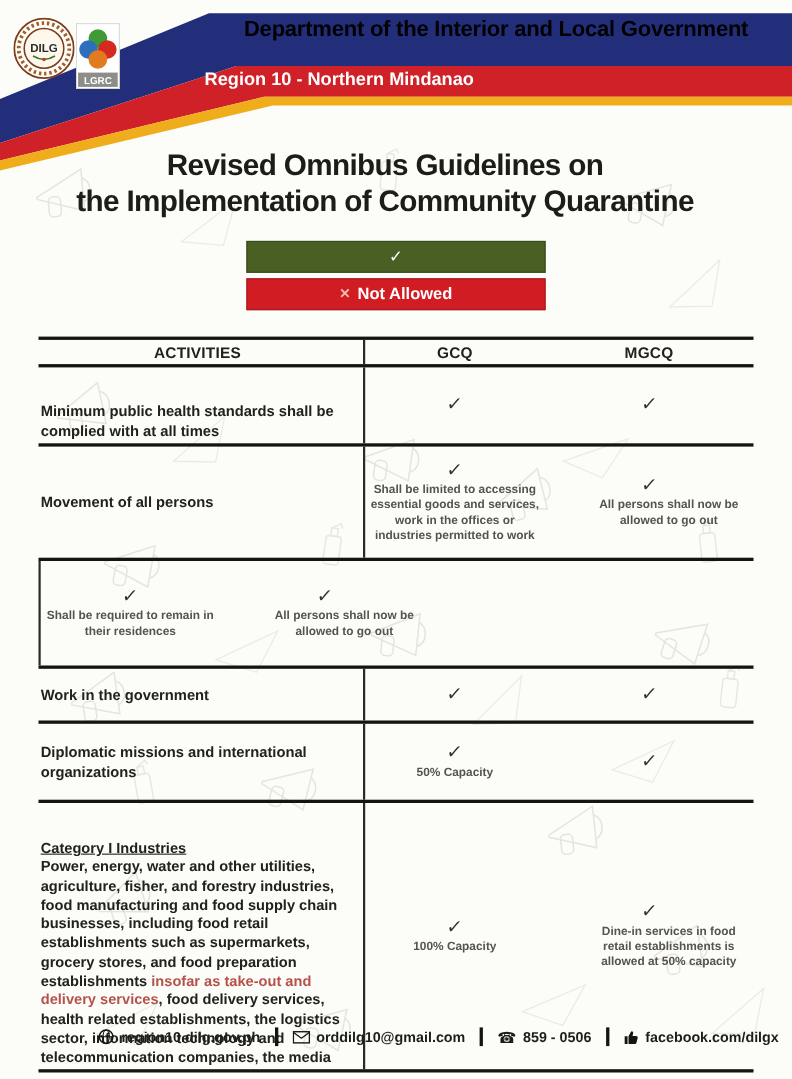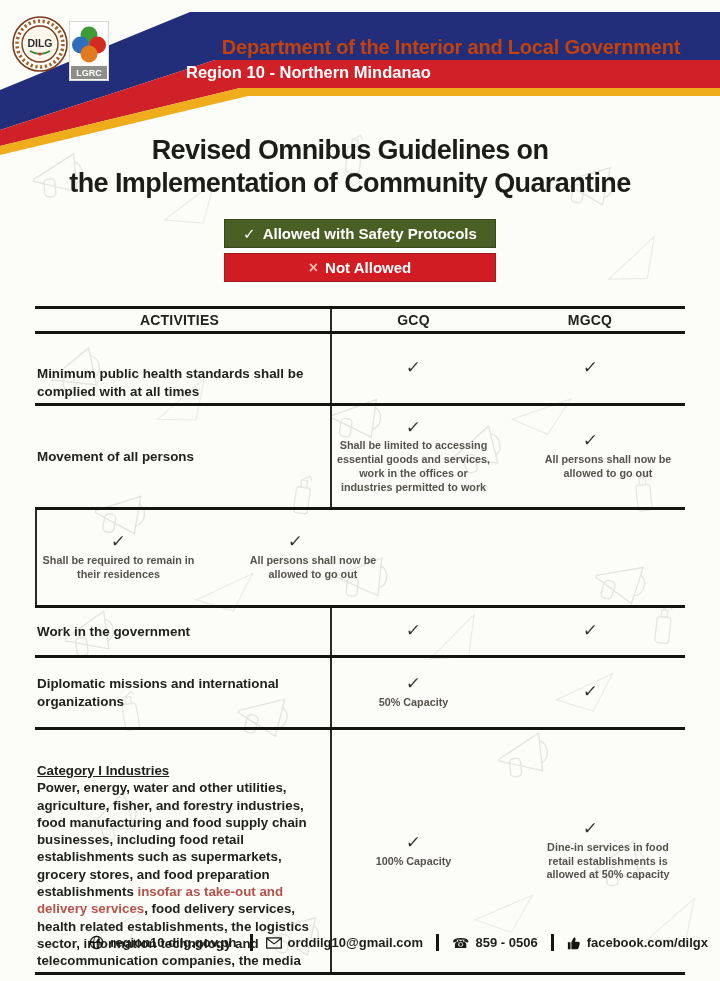--- a/index.html
+++ b/index.html
@@ -2,22 +2,22 @@
 <html><head>
 <meta charset="utf-8">
 <style>
   html,body{margin:0;padding:0;background:#e8e8e8;}
   .page{position:relative;width:720px;height:981px;margin:0 auto;background:#fcfcf9;
         font-family:"Liberation Sans","DejaVu Sans",sans-serif;overflow:hidden;}
   
   .wm{position:absolute;inset:0;z-index:0;opacity:.55;}
   
   .hdr-svg{position:absolute;left:0;top:0;z-index:2;}
-  .dept{position:absolute;left:190px;top:36px;width:522px;text-align:center;z-index:3;
-        color:#c2410c;font-size:20px;font-weight:bold;letter-spacing:-0.2px;}
+  .dept{position:absolute;left:190px;top:16px;width:522px;text-align:center;z-index:3;
+        color:#000000;font-size:20px;font-weight:bold;letter-spacing:-0.2px;}
   .region{position:absolute;left:186px;top:63px;z-index:3;color:#fff;font-size:16.5px;font-weight:bold;}
   .logo-dilg{position:absolute;left:12px;top:16px;z-index:4;}
   .logo-lgrc{position:absolute;left:69px;top:21px;z-index:4;}
   
   .title{position:absolute;left:0;top:134px;width:700px;text-align:center;z-index:3;
          color:#1c1c19;font-size:27px;font-weight:bold;letter-spacing:-0.6px;line-height:33px;}
   
   .legend{position:absolute;left:0;top:219px;width:720px;z-index:3;display:flex;flex-direction:column;align-items:center;gap:5px;}
   .badge{width:272px;height:29px;display:flex;align-items:center;justify-content:center;gap:7px;
          color:#fff;font-size:15px;font-weight:bold;box-sizing:border-box;}
@@ -139,21 +139,20 @@
   </svg>
 
   <div class="title">
     <div>Revised Omnibus Guidelines on</div>
     <div>the Implementation of Community Quarantine</div>
   </div>
 
   <div class="legend">
     <div class="badge badge-green">
       <span class="mark">✓</span>
-      <span>Allowed with Safety Protocols</span>
     </div>
     <div class="badge badge-red">
       <span class="mark">×</span>
       <span>Not Allowed</span>
     </div>
   </div>
 
   <div class="tbl">
 
     <div class="trow thead">

